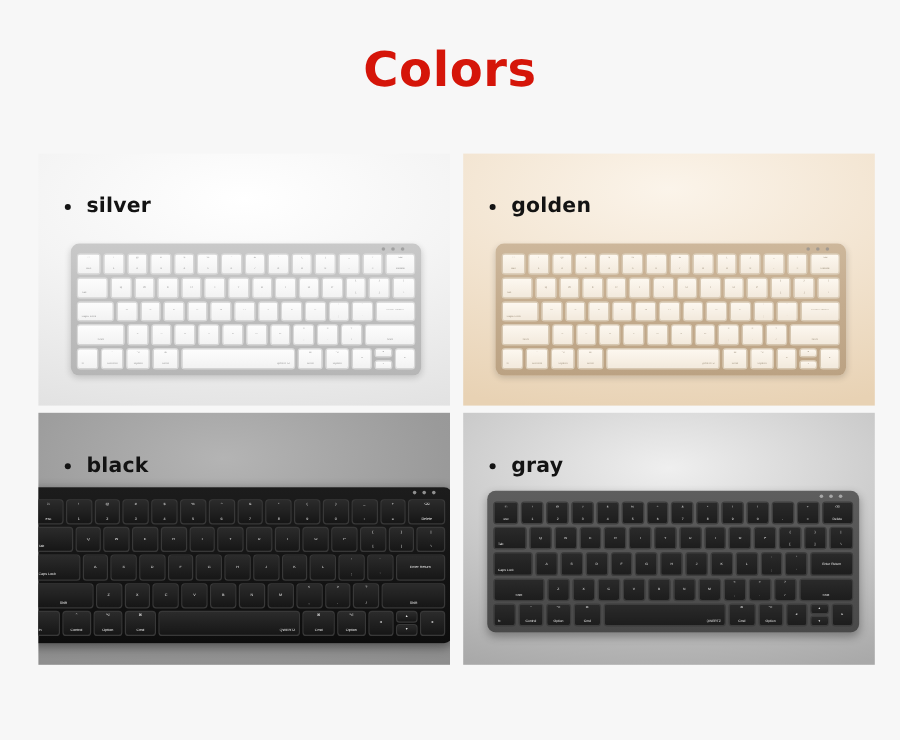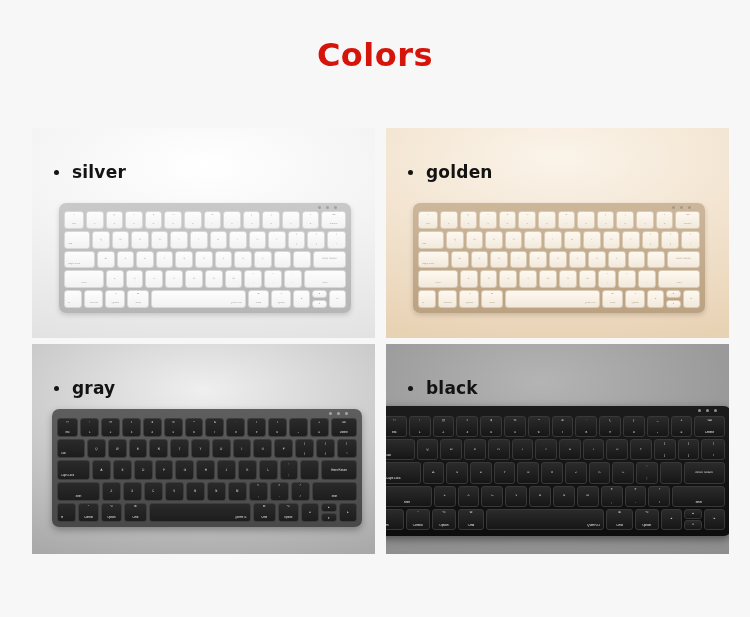--- a/index.html
+++ b/index.html
@@ -16,21 +16,21 @@
   }
 
   
   .page-title {
     position: absolute;
     top: 36px;
     left: 0;
     width: 750px;
     text-align: center;
     font-family: "DejaVu Sans", sans-serif;
-    font-size: 32px;
+    font-size: 40px;
     font-weight: bold;
     color: #d51509;
     letter-spacing: 0.5px;
   }
 
   
   .panel-grid {
     position: absolute;
     left: 32px;
     top: 128px;
@@ -704,20 +704,267 @@
               </div>
             </div>
             <div class="key">
               <span class="key-legend lg-mid">▸</span>
             </div>
           </div>
         </div>
     </div>
   </div>
 
+  <div class="panel panel-black">
+    <div class="swatch-label">
+      <span class="bullet"></span>
+      <span class="swatch-name">black</span>
+    </div>
+    <div class="keyboard kb-black">
+      <div class="kb-indicators">
+          <i></i>
+          <i></i>
+          <i></i>
+        </div>
+      <div class="kb-rows">
+          <div class="kb-row">
+            <div class="key w-esc">
+              <span class="key-legend lg-tc">⎋</span>
+              <span class="key-legend lg-bottom">esc</span>
+            </div>
+            <div class="key">
+              <span class="key-legend lg-tc">!</span>
+              <span class="key-legend lg-bottom">1</span>
+            </div>
+            <div class="key">
+              <span class="key-legend lg-tc">@</span>
+              <span class="key-legend lg-bottom">2</span>
+            </div>
+            <div class="key">
+              <span class="key-legend lg-tc">#</span>
+              <span class="key-legend lg-bottom">3</span>
+            </div>
+            <div class="key">
+              <span class="key-legend lg-tc">$</span>
+              <span class="key-legend lg-bottom">4</span>
+            </div>
+            <div class="key">
+              <span class="key-legend lg-tc">%</span>
+              <span class="key-legend lg-bottom">5</span>
+            </div>
+            <div class="key">
+              <span class="key-legend lg-tc">^</span>
+              <span class="key-legend lg-bottom">6</span>
+            </div>
+            <div class="key">
+              <span class="key-legend lg-tc">&amp;</span>
+              <span class="key-legend lg-bottom">7</span>
+            </div>
+            <div class="key">
+              <span class="key-legend lg-tc">*</span>
+              <span class="key-legend lg-bottom">8</span>
+            </div>
+            <div class="key">
+              <span class="key-legend lg-tc">(</span>
+              <span class="key-legend lg-bottom">9</span>
+            </div>
+            <div class="key">
+              <span class="key-legend lg-tc">)</span>
+              <span class="key-legend lg-bottom">0</span>
+            </div>
+            <div class="key">
+              <span class="key-legend lg-tc">_</span>
+              <span class="key-legend lg-bottom">-</span>
+            </div>
+            <div class="key">
+              <span class="key-legend lg-tc">+</span>
+              <span class="key-legend lg-bottom">=</span>
+            </div>
+            <div class="key w-del">
+              <span class="key-legend lg-tc">⌫</span>
+              <span class="key-legend lg-bottom">Delete</span>
+            </div>
+          </div>
+          <div class="kb-row">
+            <div class="key w-tab">
+              <span class="key-legend lg-bl">Tab</span>
+            </div>
+            <div class="key">
+              <span class="key-legend lg-mid">Q</span>
+            </div>
+            <div class="key">
+              <span class="key-legend lg-mid">W</span>
+            </div>
+            <div class="key">
+              <span class="key-legend lg-mid">E</span>
+            </div>
+            <div class="key">
+              <span class="key-legend lg-mid">R</span>
+            </div>
+            <div class="key">
+              <span class="key-legend lg-mid">T</span>
+            </div>
+            <div class="key">
+              <span class="key-legend lg-mid">Y</span>
+            </div>
+            <div class="key">
+              <span class="key-legend lg-mid">U</span>
+            </div>
+            <div class="key">
+              <span class="key-legend lg-mid">I</span>
+            </div>
+            <div class="key">
+              <span class="key-legend lg-mid">O</span>
+            </div>
+            <div class="key">
+              <span class="key-legend lg-mid">P</span>
+            </div>
+            <div class="key">
+              <span class="key-legend lg-tc">{</span>
+              <span class="key-legend lg-bottom">[</span>
+            </div>
+            <div class="key">
+              <span class="key-legend lg-tc">}</span>
+              <span class="key-legend lg-bottom">]</span>
+            </div>
+            <div class="key w-bsl">
+              <span class="key-legend lg-tc">|</span>
+              <span class="key-legend lg-bottom">\</span>
+            </div>
+          </div>
+          <div class="kb-row">
+            <div class="key w-caps">
+              <span class="key-legend lg-bl">Caps Lock</span>
+            </div>
+            <div class="key">
+              <span class="key-legend lg-mid">A</span>
+            </div>
+            <div class="key">
+              <span class="key-legend lg-mid">S</span>
+            </div>
+            <div class="key">
+              <span class="key-legend lg-mid">D</span>
+            </div>
+            <div class="key">
+              <span class="key-legend lg-mid">F</span>
+            </div>
+            <div class="key">
+              <span class="key-legend lg-mid">G</span>
+            </div>
+            <div class="key">
+              <span class="key-legend lg-mid">H</span>
+            </div>
+            <div class="key">
+              <span class="key-legend lg-mid">J</span>
+            </div>
+            <div class="key">
+              <span class="key-legend lg-mid">K</span>
+            </div>
+            <div class="key">
+              <span class="key-legend lg-mid">L</span>
+            </div>
+            <div class="key">
+              <span class="key-legend lg-tc">:</span>
+              <span class="key-legend lg-bottom">;</span>
+            </div>
+            <div class="key">
+              <span class="key-legend lg-tc">"</span>
+              <span class="key-legend lg-bottom">'</span>
+            </div>
+            <div class="key w-ret">
+              <span class="key-legend lg-mid">Enter Return</span>
+            </div>
+          </div>
+          <div class="kb-row">
+            <div class="key w-shift">
+              <span class="key-legend lg-bottom">Shift</span>
+            </div>
+            <div class="key">
+              <span class="key-legend lg-mid">Z</span>
+            </div>
+            <div class="key">
+              <span class="key-legend lg-mid">X</span>
+            </div>
+            <div class="key">
+              <span class="key-legend lg-mid">C</span>
+            </div>
+            <div class="key">
+              <span class="key-legend lg-mid">V</span>
+            </div>
+            <div class="key">
+              <span class="key-legend lg-mid">B</span>
+            </div>
+            <div class="key">
+              <span class="key-legend lg-mid">N</span>
+            </div>
+            <div class="key">
+              <span class="key-legend lg-mid">M</span>
+            </div>
+            <div class="key">
+              <span class="key-legend lg-tc">&lt;</span>
+              <span class="key-legend lg-bottom">,</span>
+            </div>
+            <div class="key">
+              <span class="key-legend lg-tc">&gt;</span>
+              <span class="key-legend lg-bottom">.</span>
+            </div>
+            <div class="key">
+              <span class="key-legend lg-tc">?</span>
+              <span class="key-legend lg-bottom">/</span>
+            </div>
+            <div class="key w-shiftr">
+              <span class="key-legend lg-bottom">Shift</span>
+            </div>
+          </div>
+          <div class="kb-row">
+            <div class="key w-fn">
+              <span class="key-legend lg-bl">fn</span>
+            </div>
+            <div class="key w-mod">
+              <span class="key-legend lg-tc">⌃</span>
+              <span class="key-legend lg-bottom">Control</span>
+            </div>
+            <div class="key w-mod">
+              <span class="key-legend lg-tc">⌥</span>
+              <span class="key-legend lg-bottom">Option</span>
+            </div>
+            <div class="key w-cmd">
+              <span class="key-legend lg-tc">⌘</span>
+              <span class="key-legend lg-bottom">Cmd</span>
+            </div>
+            <div class="key w-space">
+              <span class="key-legend lg-br">QWERTZ</span>
+            </div>
+            <div class="key w-cmd">
+              <span class="key-legend lg-tc">⌘</span>
+              <span class="key-legend lg-bottom">Cmd</span>
+            </div>
+            <div class="key w-mod">
+              <span class="key-legend lg-tc">⌥</span>
+              <span class="key-legend lg-bottom">Option</span>
+            </div>
+            <div class="key">
+              <span class="key-legend lg-mid">◂</span>
+            </div>
+            <div class="arrow-stack">
+              <div class="key">
+                <span class="key-legend lg-mid">▴</span>
+              </div>
+              <div class="key">
+                <span class="key-legend lg-mid">▾</span>
+              </div>
+            </div>
+            <div class="key">
+              <span class="key-legend lg-mid">▸</span>
+            </div>
+          </div>
+        </div>
+    </div>
+  </div>
+
   <div class="panel panel-gray">
     <div class="swatch-label">
       <span class="bullet"></span>
       <span class="swatch-name">gray</span>
     </div>
     <div class="keyboard kb-gray">
       <div class="kb-indicators">
           <i></i>
           <i></i>
           <i></i>
@@ -951,260 +1198,13 @@
               </div>
             </div>
             <div class="key">
               <span class="key-legend lg-mid">▸</span>
             </div>
           </div>
         </div>
     </div>
   </div>
 
-  <div class="panel panel-black">
-    <div class="swatch-label">
-      <span class="bullet"></span>
-      <span class="swatch-name">black</span>
-    </div>
-    <div class="keyboard kb-black">
-      <div class="kb-indicators">
-          <i></i>
-          <i></i>
-          <i></i>
-        </div>
-      <div class="kb-rows">
-          <div class="kb-row">
-            <div class="key w-esc">
-              <span class="key-legend lg-tc">⎋</span>
-              <span class="key-legend lg-bottom">esc</span>
-            </div>
-            <div class="key">
-              <span class="key-legend lg-tc">!</span>
-              <span class="key-legend lg-bottom">1</span>
-            </div>
-            <div class="key">
-              <span class="key-legend lg-tc">@</span>
-              <span class="key-legend lg-bottom">2</span>
-            </div>
-            <div class="key">
-              <span class="key-legend lg-tc">#</span>
-              <span class="key-legend lg-bottom">3</span>
-            </div>
-            <div class="key">
-              <span class="key-legend lg-tc">$</span>
-              <span class="key-legend lg-bottom">4</span>
-            </div>
-            <div class="key">
-              <span class="key-legend lg-tc">%</span>
-              <span class="key-legend lg-bottom">5</span>
-            </div>
-            <div class="key">
-              <span class="key-legend lg-tc">^</span>
-              <span class="key-legend lg-bottom">6</span>
-            </div>
-            <div class="key">
-              <span class="key-legend lg-tc">&amp;</span>
-              <span class="key-legend lg-bottom">7</span>
-            </div>
-            <div class="key">
-              <span class="key-legend lg-tc">*</span>
-              <span class="key-legend lg-bottom">8</span>
-            </div>
-            <div class="key">
-              <span class="key-legend lg-tc">(</span>
-              <span class="key-legend lg-bottom">9</span>
-            </div>
-            <div class="key">
-              <span class="key-legend lg-tc">)</span>
-              <span class="key-legend lg-bottom">0</span>
-            </div>
-            <div class="key">
-              <span class="key-legend lg-tc">_</span>
-              <span class="key-legend lg-bottom">-</span>
-            </div>
-            <div class="key">
-              <span class="key-legend lg-tc">+</span>
-              <span class="key-legend lg-bottom">=</span>
-            </div>
-            <div class="key w-del">
-              <span class="key-legend lg-tc">⌫</span>
-              <span class="key-legend lg-bottom">Delete</span>
-            </div>
-          </div>
-          <div class="kb-row">
-            <div class="key w-tab">
-              <span class="key-legend lg-bl">Tab</span>
-            </div>
-            <div class="key">
-              <span class="key-legend lg-mid">Q</span>
-            </div>
-            <div class="key">
-              <span class="key-legend lg-mid">W</span>
-            </div>
-            <div class="key">
-              <span class="key-legend lg-mid">E</span>
-            </div>
-            <div class="key">
-              <span class="key-legend lg-mid">R</span>
-            </div>
-            <div class="key">
-              <span class="key-legend lg-mid">T</span>
-            </div>
-            <div class="key">
-              <span class="key-legend lg-mid">Y</span>
-            </div>
-            <div class="key">
-              <span class="key-legend lg-mid">U</span>
-            </div>
-            <div class="key">
-              <span class="key-legend lg-mid">I</span>
-            </div>
-            <div class="key">
-              <span class="key-legend lg-mid">O</span>
-            </div>
-            <div class="key">
-              <span class="key-legend lg-mid">P</span>
-            </div>
-            <div class="key">
-              <span class="key-legend lg-tc">{</span>
-              <span class="key-legend lg-bottom">[</span>
-            </div>
-            <div class="key">
-              <span class="key-legend lg-tc">}</span>
-              <span class="key-legend lg-bottom">]</span>
-            </div>
-            <div class="key w-bsl">
-              <span class="key-legend lg-tc">|</span>
-              <span class="key-legend lg-bottom">\</span>
-            </div>
-          </div>
-          <div class="kb-row">
-            <div class="key w-caps">
-              <span class="key-legend lg-bl">Caps Lock</span>
-            </div>
-            <div class="key">
-              <span class="key-legend lg-mid">A</span>
-            </div>
-            <div class="key">
-              <span class="key-legend lg-mid">S</span>
-            </div>
-            <div class="key">
-              <span class="key-legend lg-mid">D</span>
-            </div>
-            <div class="key">
-              <span class="key-legend lg-mid">F</span>
-            </div>
-            <div class="key">
-              <span class="key-legend lg-mid">G</span>
-            </div>
-            <div class="key">
-              <span class="key-legend lg-mid">H</span>
-            </div>
-            <div class="key">
-              <span class="key-legend lg-mid">J</span>
-            </div>
-            <div class="key">
-              <span class="key-legend lg-mid">K</span>
-            </div>
-            <div class="key">
-              <span class="key-legend lg-mid">L</span>
-            </div>
-            <div class="key">
-              <span class="key-legend lg-tc">:</span>
-              <span class="key-legend lg-bottom">;</span>
-            </div>
-            <div class="key">
-              <span class="key-legend lg-tc">"</span>
-              <span class="key-legend lg-bottom">'</span>
-            </div>
-            <div class="key w-ret">
-              <span class="key-legend lg-mid">Enter Return</span>
-            </div>
-          </div>
-          <div class="kb-row">
-            <div class="key w-shift">
-              <span class="key-legend lg-bottom">Shift</span>
-            </div>
-            <div class="key">
-              <span class="key-legend lg-mid">Z</span>
-            </div>
-            <div class="key">
-              <span class="key-legend lg-mid">X</span>
-            </div>
-            <div class="key">
-              <span class="key-legend lg-mid">C</span>
-            </div>
-            <div class="key">
-              <span class="key-legend lg-mid">V</span>
-            </div>
-            <div class="key">
-              <span class="key-legend lg-mid">B</span>
-            </div>
-            <div class="key">
-              <span class="key-legend lg-mid">N</span>
-            </div>
-            <div class="key">
-              <span class="key-legend lg-mid">M</span>
-            </div>
-            <div class="key">
-              <span class="key-legend lg-tc">&lt;</span>
-              <span class="key-legend lg-bottom">,</span>
-            </div>
-            <div class="key">
-              <span class="key-legend lg-tc">&gt;</span>
-              <span class="key-legend lg-bottom">.</span>
-            </div>
-            <div class="key">
-              <span class="key-legend lg-tc">?</span>
-              <span class="key-legend lg-bottom">/</span>
-            </div>
-            <div class="key w-shiftr">
-              <span class="key-legend lg-bottom">Shift</span>
-            </div>
-          </div>
-          <div class="kb-row">
-            <div class="key w-fn">
-              <span class="key-legend lg-bl">fn</span>
-            </div>
-            <div class="key w-mod">
-              <span class="key-legend lg-tc">⌃</span>
-              <span class="key-legend lg-bottom">Control</span>
-            </div>
-            <div class="key w-mod">
-              <span class="key-legend lg-tc">⌥</span>
-              <span class="key-legend lg-bottom">Option</span>
-            </div>
-            <div class="key w-cmd">
-              <span class="key-legend lg-tc">⌘</span>
-              <span class="key-legend lg-bottom">Cmd</span>
-            </div>
-            <div class="key w-space">
-              <span class="key-legend lg-br">QWERTZ</span>
-            </div>
-            <div class="key w-cmd">
-              <span class="key-legend lg-tc">⌘</span>
-              <span class="key-legend lg-bottom">Cmd</span>
-            </div>
-            <div class="key w-mod">
-              <span class="key-legend lg-tc">⌥</span>
-              <span class="key-legend lg-bottom">Option</span>
-            </div>
-            <div class="key">
-              <span class="key-legend lg-mid">◂</span>
-            </div>
-            <div class="arrow-stack">
-              <div class="key">
-                <span class="key-legend lg-mid">▴</span>
-              </div>
-              <div class="key">
-                <span class="key-legend lg-mid">▾</span>
-              </div>
-            </div>
-            <div class="key">
-              <span class="key-legend lg-mid">▸</span>
-            </div>
-          </div>
-        </div>
-    </div>
-  </div>
-
 </div>
 
 </body></html>

